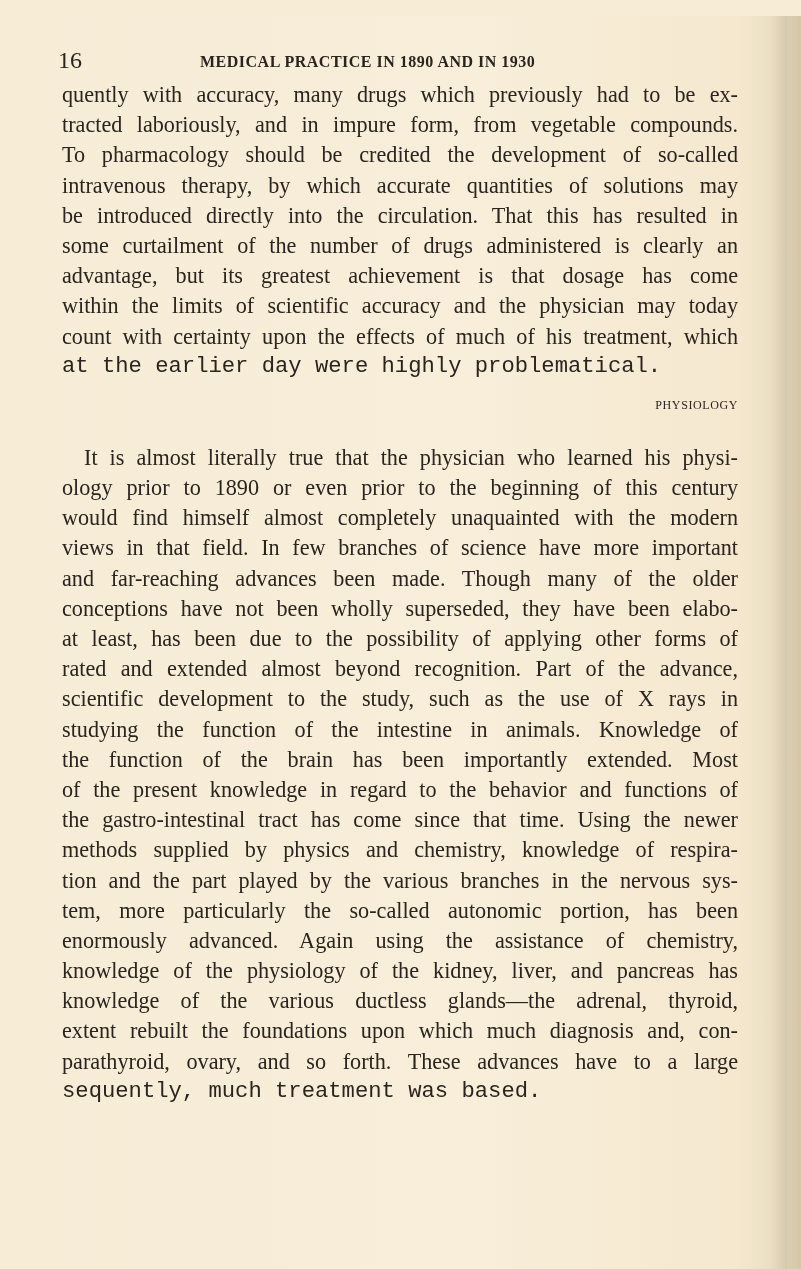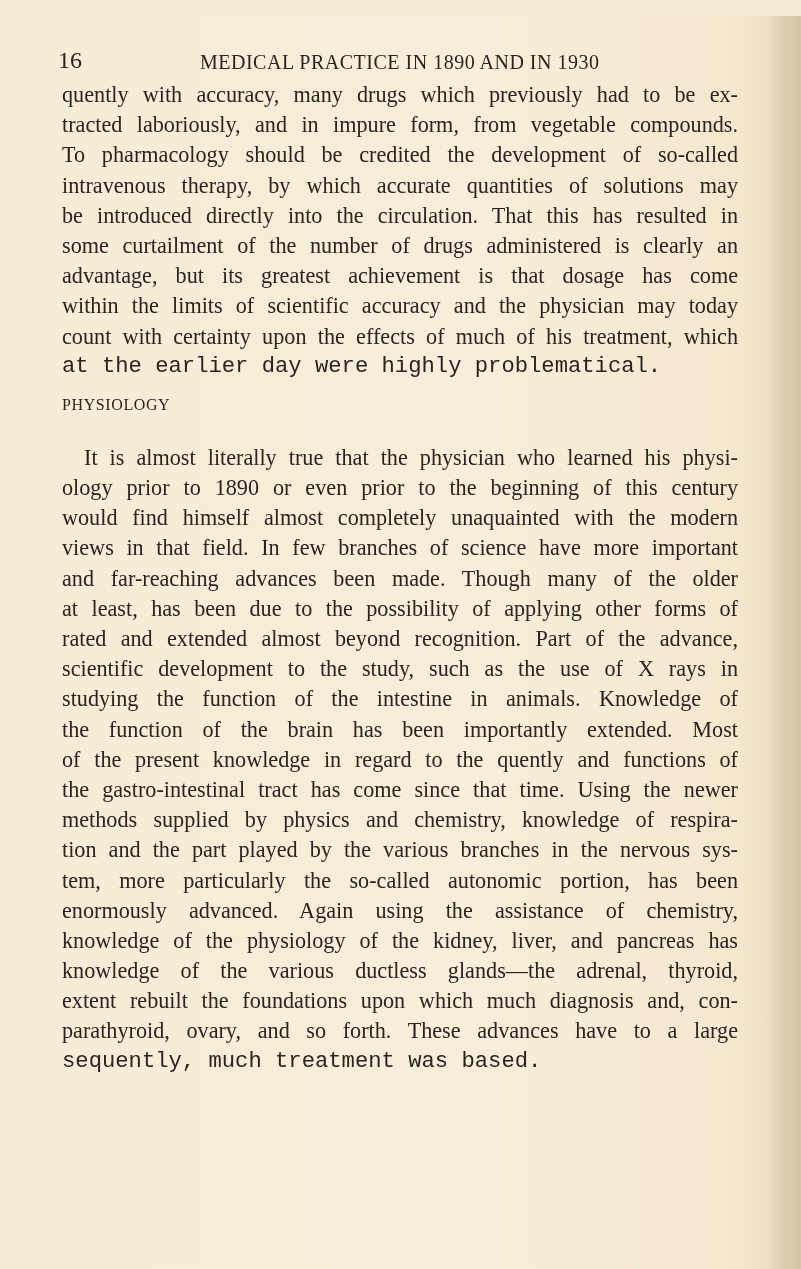--- a/index.html
+++ b/index.html
@@ -21,34 +21,34 @@
   }
   .running-head {
     position: absolute; top: 29px; left: 58px; width: 680px; height: 30px;
   }
   .folio {
     position: absolute; left: 0; top: 0;
     font-size: 24px; line-height: 30px;
   }
   .running-title {
     position: absolute; left: 142px; top: 2px;
-    font-size: 20px; line-height: 30px; letter-spacing: 0.5px;
-    font-variant: small-caps; text-transform: lowercase;
+    font-size: 16px; line-height: 30px; letter-spacing: 0.5px;
+    font-variant: small-caps; text-transform: lowercase; font-weight: bold;
   }
   .running-title { text-transform: none; }
   .body-text {
     position: absolute; left: 62px; top: 64px; width: 676px;
     font-size: 22.2px; line-height: 30.2px;
     text-align: justify;
   }
   .body-text p { margin: 0; }
   .line { display: block; text-align: justify; text-align-last: justify; white-space: nowrap; height: 30.2px; }
   .line.last { text-align-last: left; font-family: Liberation Mono, monospace; }
   .section-heading {
-    text-align: left; font-size: 16px; letter-spacing: 0.6px;
+    text-align: right; font-size: 12px; letter-spacing: 0.6px;
     height: 38px; line-height: 38px; margin-top: 4px;
   }
   .indent { padding-left: 22px; margin-top: 19px; }
 </style>
 </head>
 <body>
 
 <div class="page">
   <div class="edge"></div>
 
@@ -72,26 +72,27 @@
     </p>
 
     <div class="section-heading">PHYSIOLOGY</div>
 
     <p>
       <span class="line indent">It is almost literally true that the physician who learned his physi-</span>
       <span class="line">ology prior to 1890 or even prior to the beginning of this century</span>
       <span class="line">would find himself almost completely unaquainted with the modern</span>
       <span class="line">views in that field. In few branches of science have more important</span>
       <span class="line">and far-reaching advances been made. Though many of the older</span>
+      <span class="line">conceptions have not been wholly superseded, they have been elabo-</span>
       <span class="line">at least, has been due to the possibility of applying other forms of</span>
       <span class="line">rated and extended almost beyond recognition. Part of the advance,</span>
       <span class="line">scientific development to the study, such as the use of X rays in</span>
       <span class="line">studying the function of the intestine in animals. Knowledge of</span>
       <span class="line">the function of the brain has been importantly extended. Most</span>
-      <span class="line">of the present knowledge in regard to the quently and functions of</span>
+      <span class="line">of the present knowledge in regard to the behavior and functions of</span>
       <span class="line">the gastro-intestinal tract has come since that time. Using the newer</span>
       <span class="line">methods supplied by physics and chemistry, knowledge of respira-</span>
       <span class="line">tion and the part played by the various branches in the nervous sys-</span>
       <span class="line">tem, more particularly the so-called autonomic portion, has been</span>
       <span class="line">enormously advanced. Again using the assistance of chemistry,</span>
       <span class="line">knowledge of the physiology of the kidney, liver, and pancreas has</span>
       <span class="line">knowledge of the various ductless glands—the adrenal, thyroid,</span>
       <span class="line">extent rebuilt the foundations upon which much diagnosis and, con-</span>
       <span class="line">parathyroid, ovary, and so forth. These advances have to a large</span>
       <span class="line last">sequently, much treatment was based.</span>

